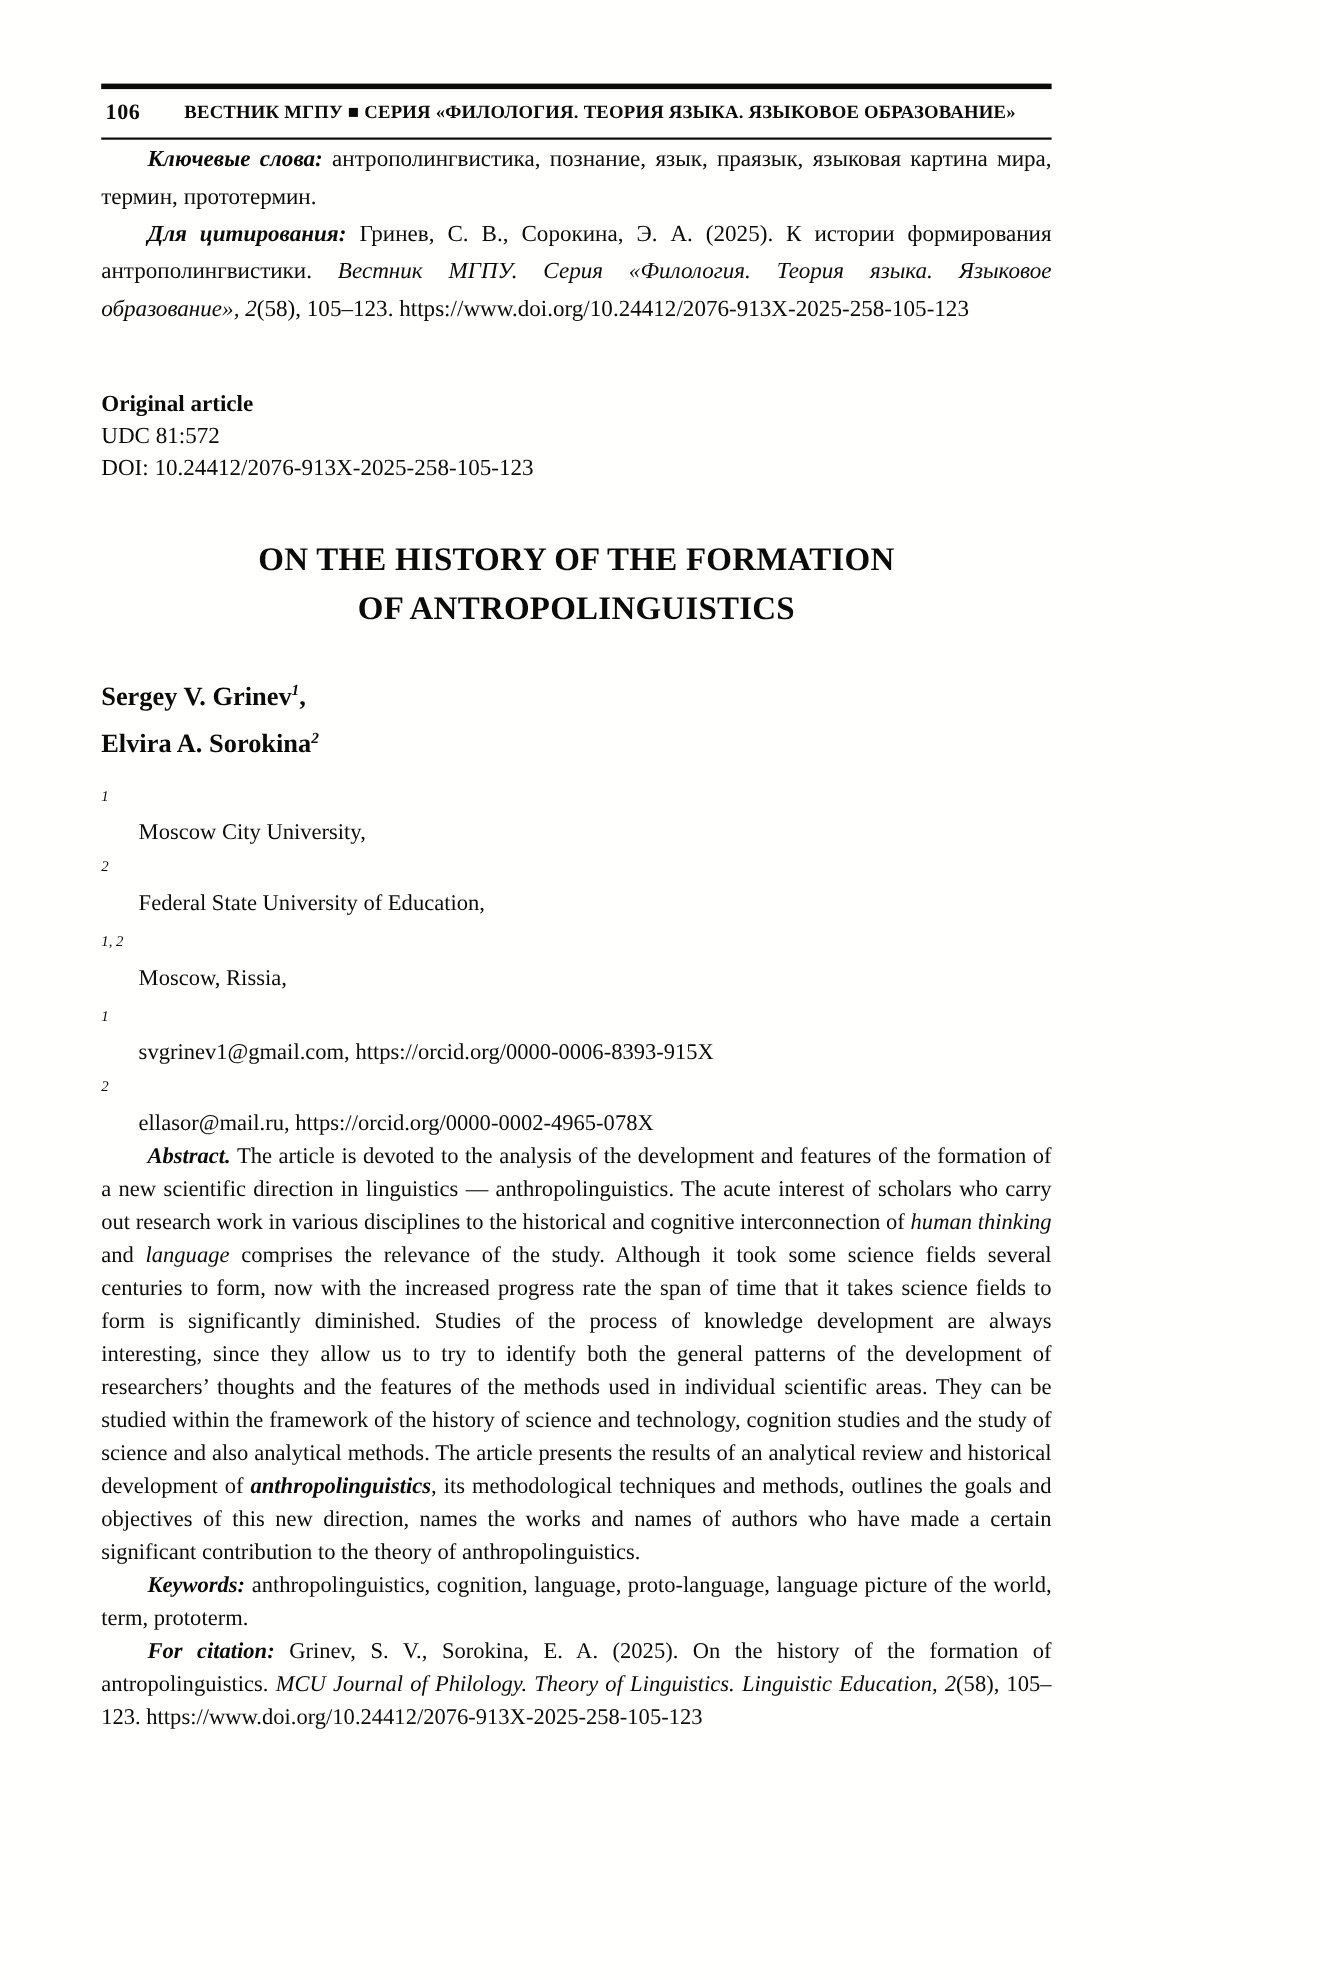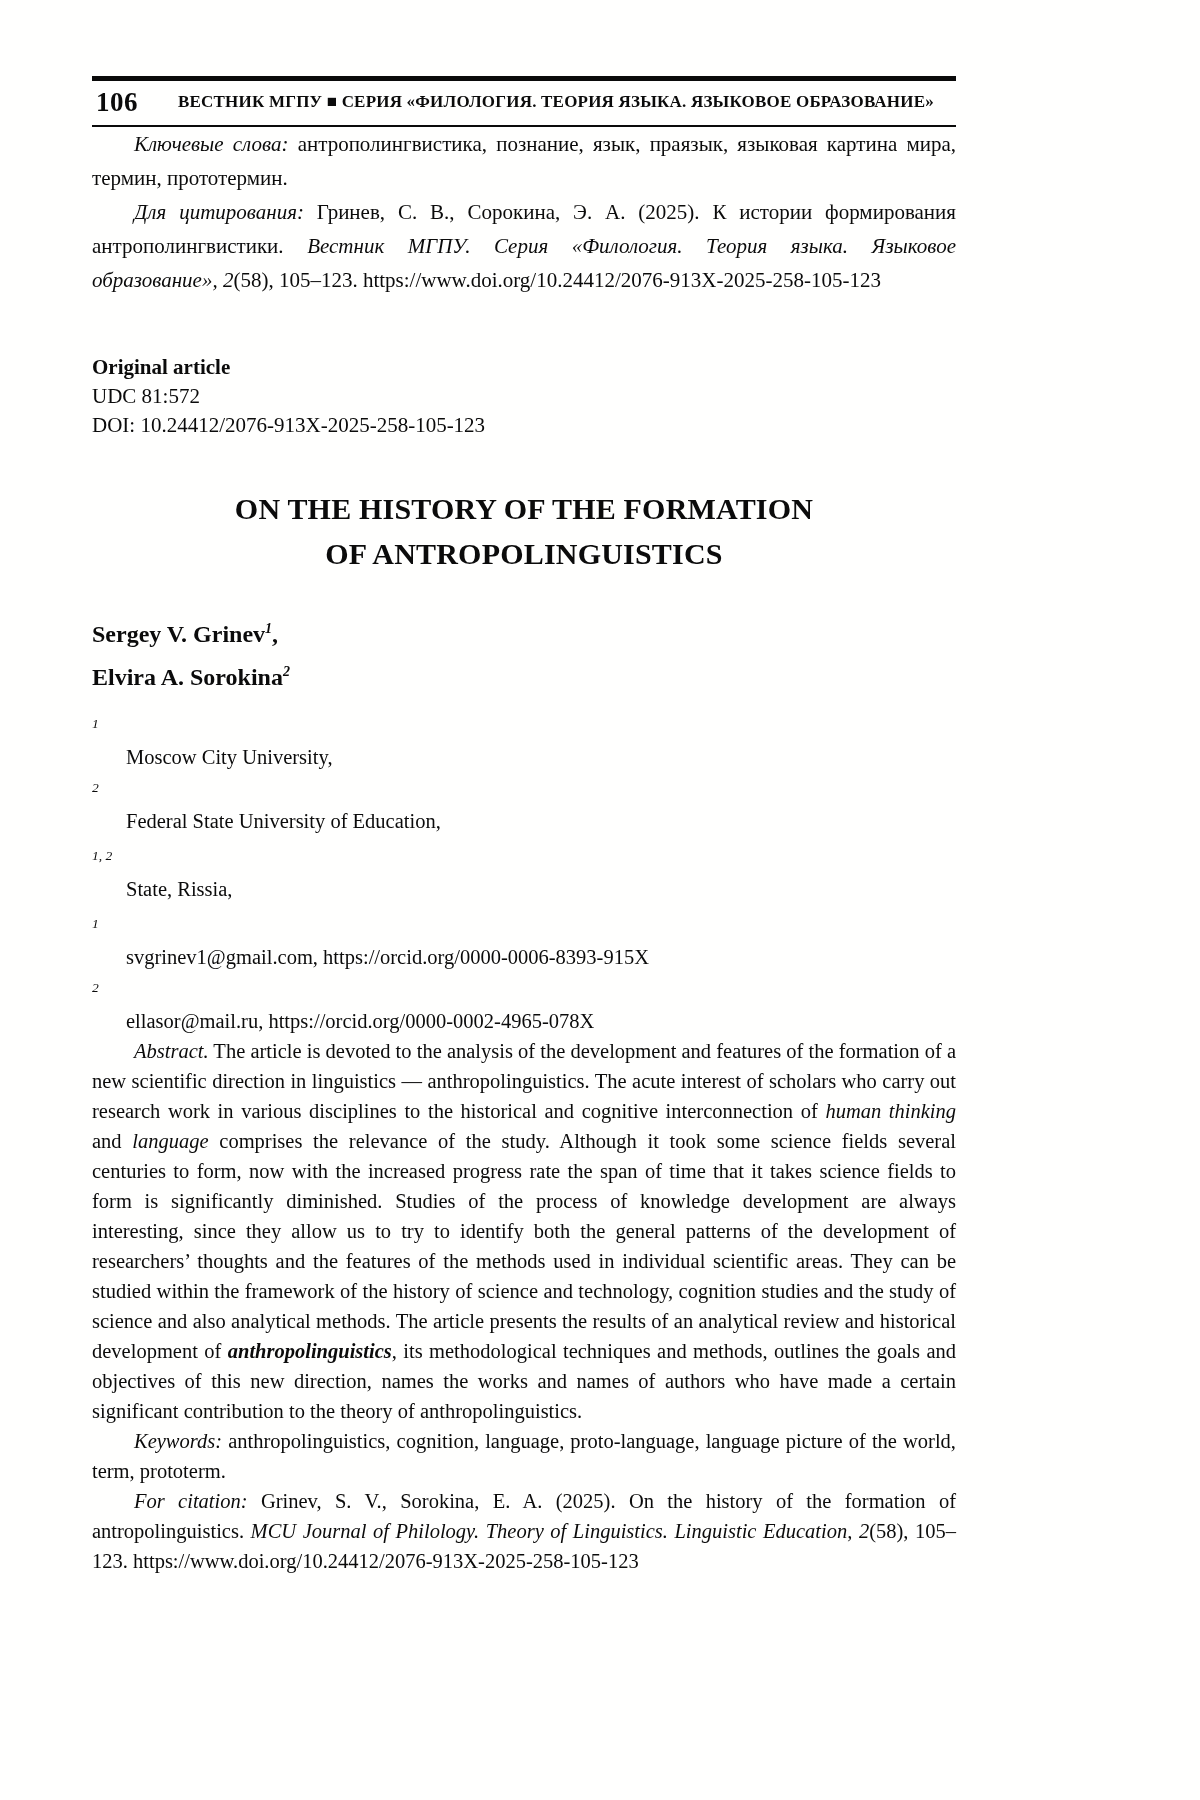--- a/index.html
+++ b/index.html
@@ -29,21 +29,21 @@
     height: 2px;
     background: #0a0a0a;
   }
   .header-row {
     display: flex;
     align-items: center;
     padding: 4px 0 6px 4px;
     min-height: 34px;
   }
   .page-number {
-    font-size: 27px;
+    font-size: 20px;
     font-weight: bold;
     letter-spacing: 0.5px;
   }
   .journal-title {
     font-size: 17px;
     font-weight: bold;
     margin-left: 40px;
     letter-spacing: 0.2px;
     white-space: nowrap;
     text-align: center;
@@ -55,21 +55,21 @@
     text-indent: 42px;
     margin: 0;
   }
   p.body-en {
     font-size: 20.5px;
     line-height: 30px;
     text-align: justify;
     text-indent: 42px;
     margin: 0;
   }
-  .lead-label { font-weight: normal; font-style: italic; }
+  .lead-label { font-weight: bold; font-style: italic; }
   .it { font-style: italic; }
   .bit { font-weight: bold; font-style: italic; }
   .ru-keywords { margin-top: 28px; }
   .ru-citation { margin-top: 24px; }
   .meta-block { margin-top: 56px; font-size: 21px; line-height: 29px; }
   .meta-type { font-weight: bold; }
   .article-title {
     margin: 46px 0 0 0;
     text-align: center;
     font-size: 30px;
@@ -132,21 +132,21 @@
       <div class="aff-row">
         <span class="aff-marker">1</span>
         <span class="aff-text">Moscow City University,</span>
       </div>
       <div class="aff-row">
         <span class="aff-marker">2</span>
         <span class="aff-text">Federal State University of Education,</span>
       </div>
       <div class="aff-row gap-before">
         <span class="aff-marker">1, 2</span>
-        <span class="aff-text">State, Rissia,</span>
+        <span class="aff-text">Moscow, Rissia,</span>
       </div>
       <div class="aff-row gap-before">
         <span class="aff-marker">1</span>
         <span class="aff-text">svgrinev1@gmail.com, https://orcid.org/0000-0006-8393-915X</span>
       </div>
       <div class="aff-row">
         <span class="aff-marker">2</span>
         <span class="aff-text">ellasor@mail.ru, https://orcid.org/0000-0002-4965-078X</span>
       </div>
     </div>

